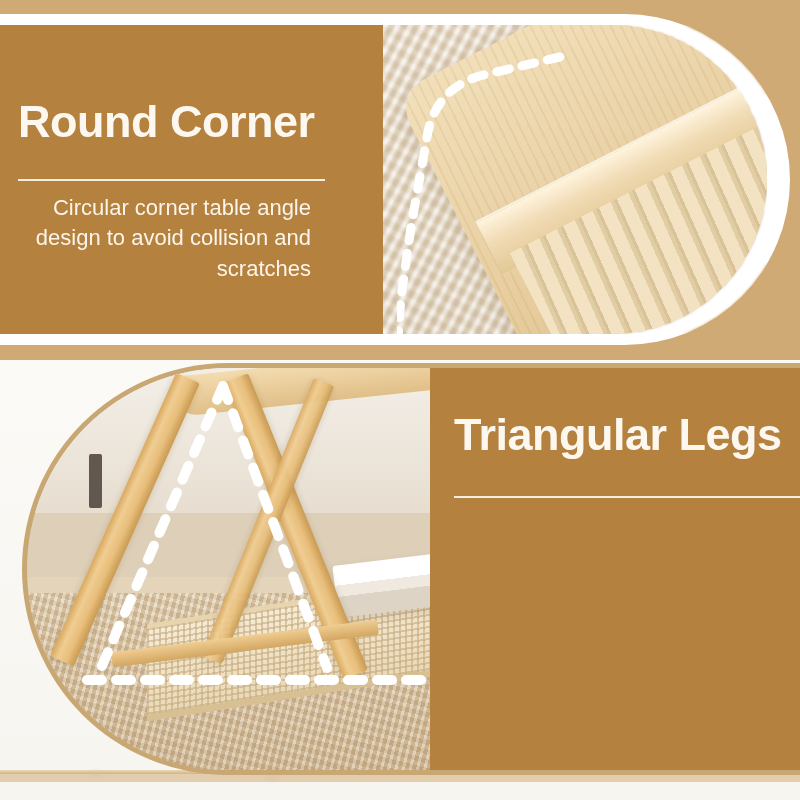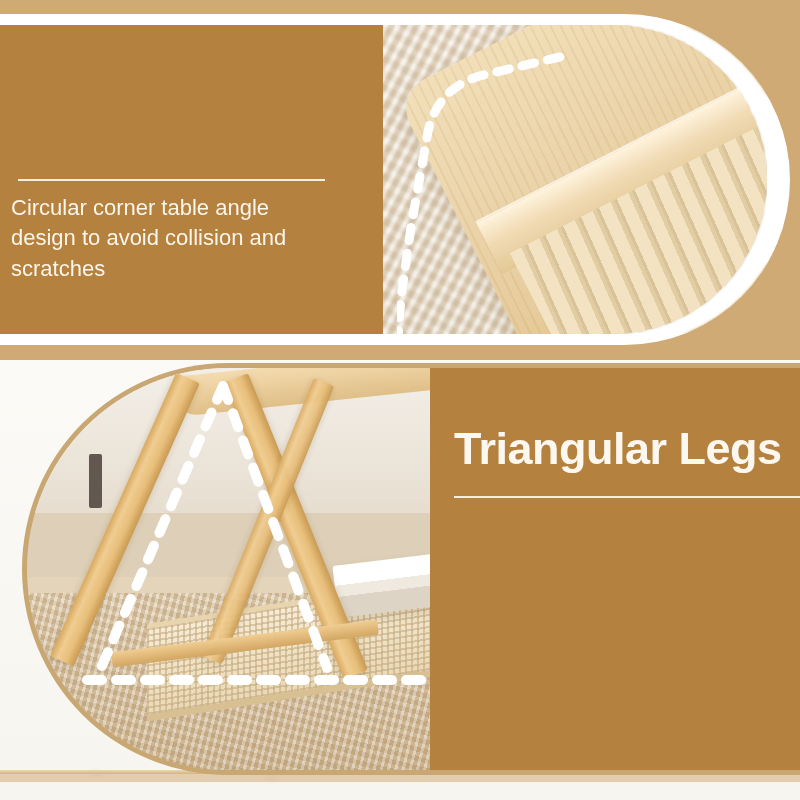--- a/index.html
+++ b/index.html
@@ -185,20 +185,21 @@
     background: #f6eedf;
   }
   .t-body {
     position: absolute;
     left: 41px;
     top: 168px;
     width: 300px;
     font-size: 22px;
     line-height: 1.38;
     color: #fbf5ea;
+    text-align: right;
   }
 
   
   .panel-bot-wrap {
     position: absolute;
     left: 22px;
     top: 363px;
     width: 800px;
     height: 412px;
     border-radius: 206px 0 0 206px;
@@ -330,21 +331,20 @@
   .b-head {
     position: absolute;
     left: 24px;
     top: 44px;
     font-size: 45px;
     font-weight: bold;
     color: #fdf8ef;
     letter-spacing: -0.5px;
     white-space: nowrap;
     line-height: 1;
-    margin-top: 14px;
   }
   .b-rule {
     position: absolute;
     left: 24px;
     top: 128px;
     width: 350px;
     height: 2px;
     background: #f6eedf;
   }
   .b-body {
@@ -364,20 +364,21 @@
 
   <div class="bg-tan-top"></div>
   <div class="bg-cream-bottom"></div>
   <div class="bg-bottom-rule"></div>
   <div class="bg-bottom-tan"></div>
 
   <div class="panel-top-wrap">
     <div class="panel-top">
 
       <div class="text-col">
+        <div class="t-head">Round Corner</div>
         <div class="t-rule"></div>
         <div class="t-body">Circular corner table angle design to avoid collision and scratches</div>
       </div>
 
       <div class="photo-col">
         <div class="photo-corner">
           <div class="rug-blur"></div>
         </div>
         <div class="slab">
           <div class="slab-edge"></div>

